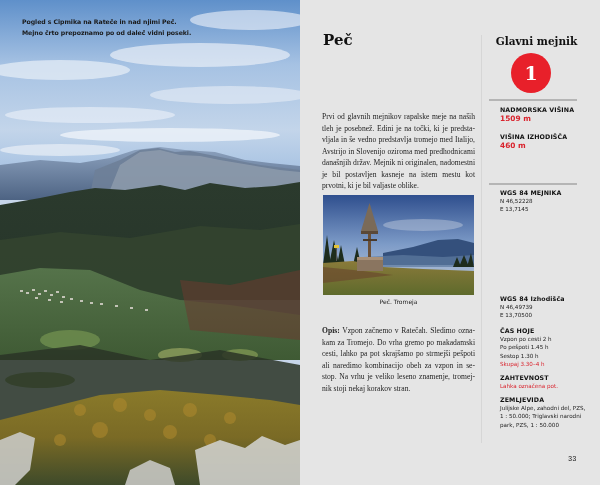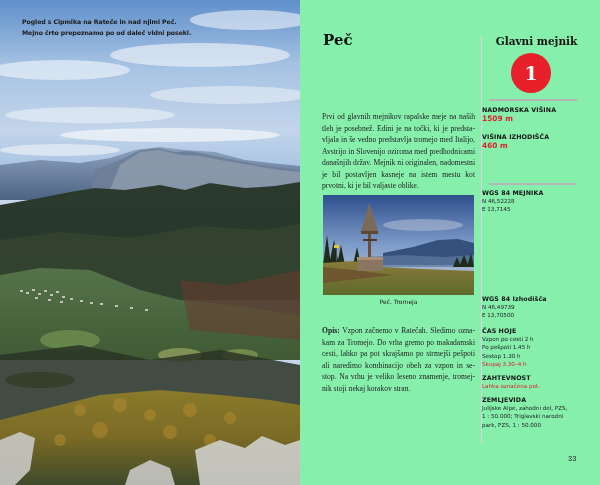--- a/index.html
+++ b/index.html
@@ -13,21 +13,21 @@
     }
     .photo-svg { position: absolute; left: 0; top: 0; width: 300px; height: 485px; display: block; }
     .photo-caption {
       position: absolute; left: 22px; top: 17px; width: 260px;
       font-family: "DejaVu Sans", sans-serif; font-size: 6.2px; font-weight: bold;
       color: #1a1a1a; line-height: 10.5px; letter-spacing: -0.05px;
     }
     .photo-caption span { display: block; white-space: nowrap; }
 
     
-    .right-page { position: absolute; left: 300px; top: 0; width: 300px; height: 485px; background: #86efac; }
+    .right-page { position: absolute; left: 300px; top: 0; width: 300px; height: 485px; background: #e5e5e5; }
 
     .page-title {
       position: absolute; left: 23px; top: 31px;
       font-family: "DejaVu Serif", serif; font-weight: bold; font-size: 15px; color: #111;
     }
 
     .intro-text {
       position: absolute; left: 22px; top: 111px; width: 153px;
       font-family: "Liberation Serif", serif; font-size: 7.6px; line-height: 11.5px;
       color: #1e1e1e; text-align: justify; hyphens: manual;
@@ -60,21 +60,21 @@
     }
     .badge {
       position: absolute; left: 29px; top: 18px; width: 40px; height: 40px; border-radius: 50%;
       background: #e8202a; color: #fff; text-align: center; line-height: 40px;
       font-family: "DejaVu Serif", serif; font-weight: bold; font-size: 19px;
     }
     .rule { position: absolute; left: 7px; width: 88px; height: 2px; background: #b5b5b5; }
     .rule.r1 { top: 64px; }
     .rule.r2 { top: 148px; }
 
-    .info { position: absolute; left: 0; width: 100px; font-family: "DejaVu Sans", sans-serif; }
+    .info { position: absolute; left: 18px; width: 100px; font-family: "DejaVu Sans", sans-serif; }
     .info .label { font-size: 6.3px; font-weight: bold; color: #111; letter-spacing: 0.1px; line-height: 9px; }
     .info .value-red { font-size: 7.4px; font-weight: bold; color: #d9232d; line-height: 10px; }
     .info .line { font-size: 5.6px; color: #222; line-height: 8.4px; white-space: nowrap; }
     .info .line.red { color: #d9232d; }
     .info .place { font-family: "DejaVu Serif", serif; font-weight: bold; font-size: 8.4px; color: #d9232d; line-height: 11px; }
 
     .page-number {
       position: absolute; left: 268px; top: 455px;
       font-family: Liberation Mono, monospace; font-size: 7px; color: #222;
     }

